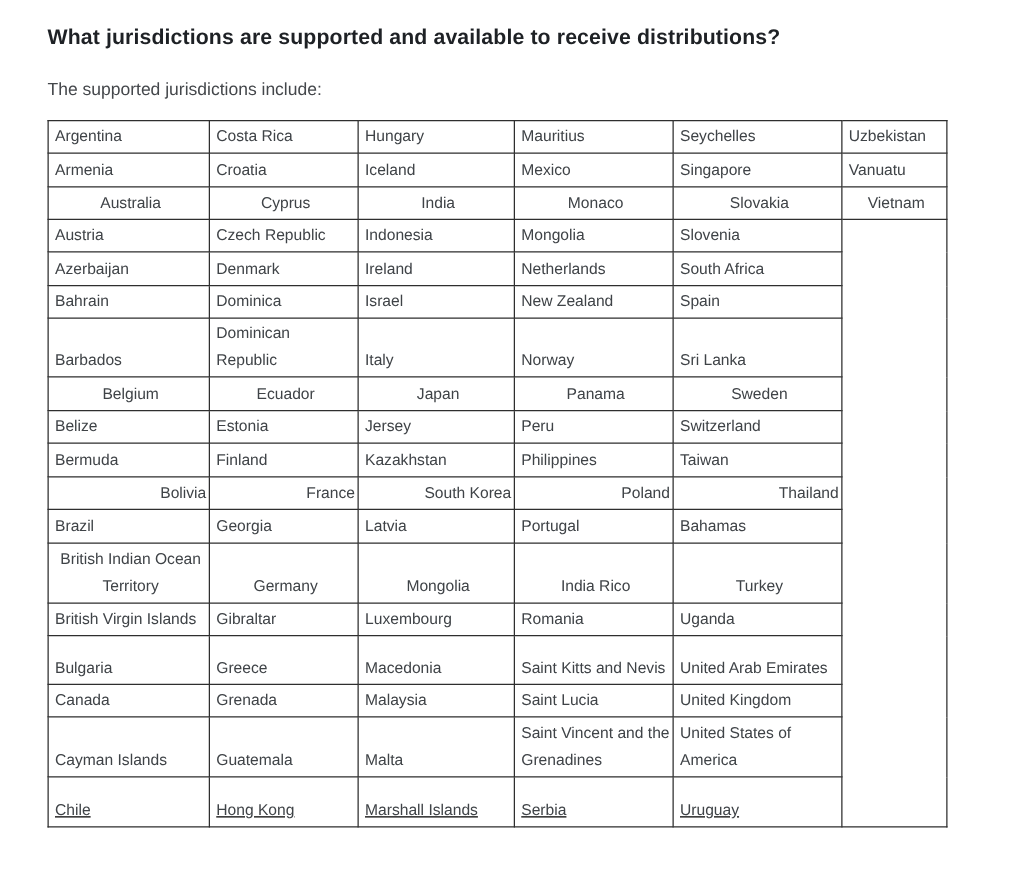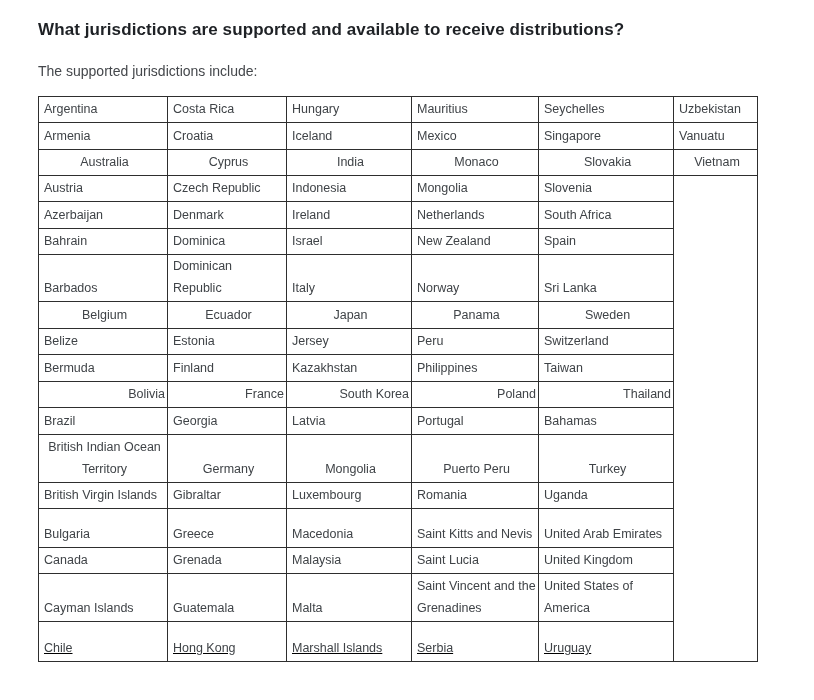--- a/index.html
+++ b/index.html
@@ -162,21 +162,21 @@
           <td>Georgia</td>
           <td>Latvia</td>
           <td>Portugal</td>
           <td>Bahamas</td>
         </tr>
         <tr style="height: 48px; text-align: center;">
           <td>British Indian Ocean
 Territory</td>
           <td>Germany</td>
           <td>Mongolia</td>
-          <td>Puerto Peru</td>
+          <td>India Rico</td>
           <td>Turkey</td>
         </tr>
         <tr style="height: 26px; margin-left: 12px;">
           <td>British Virgin Islands</td>
           <td>Gibraltar</td>
           <td>Luxembourg</td>
           <td>Romania</td>
           <td>Uganda</td>
         </tr>
         <tr style="height: 39px;">

